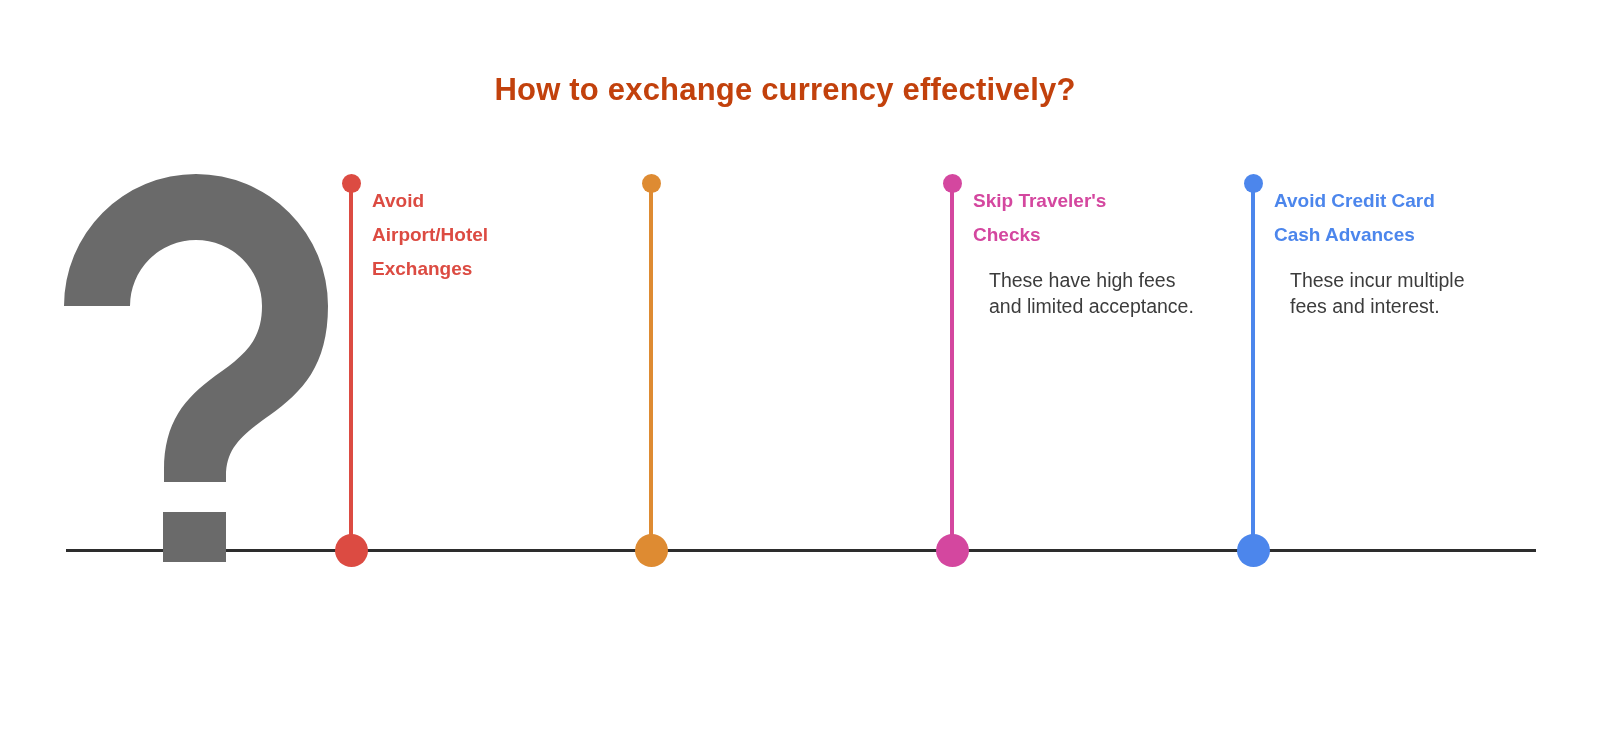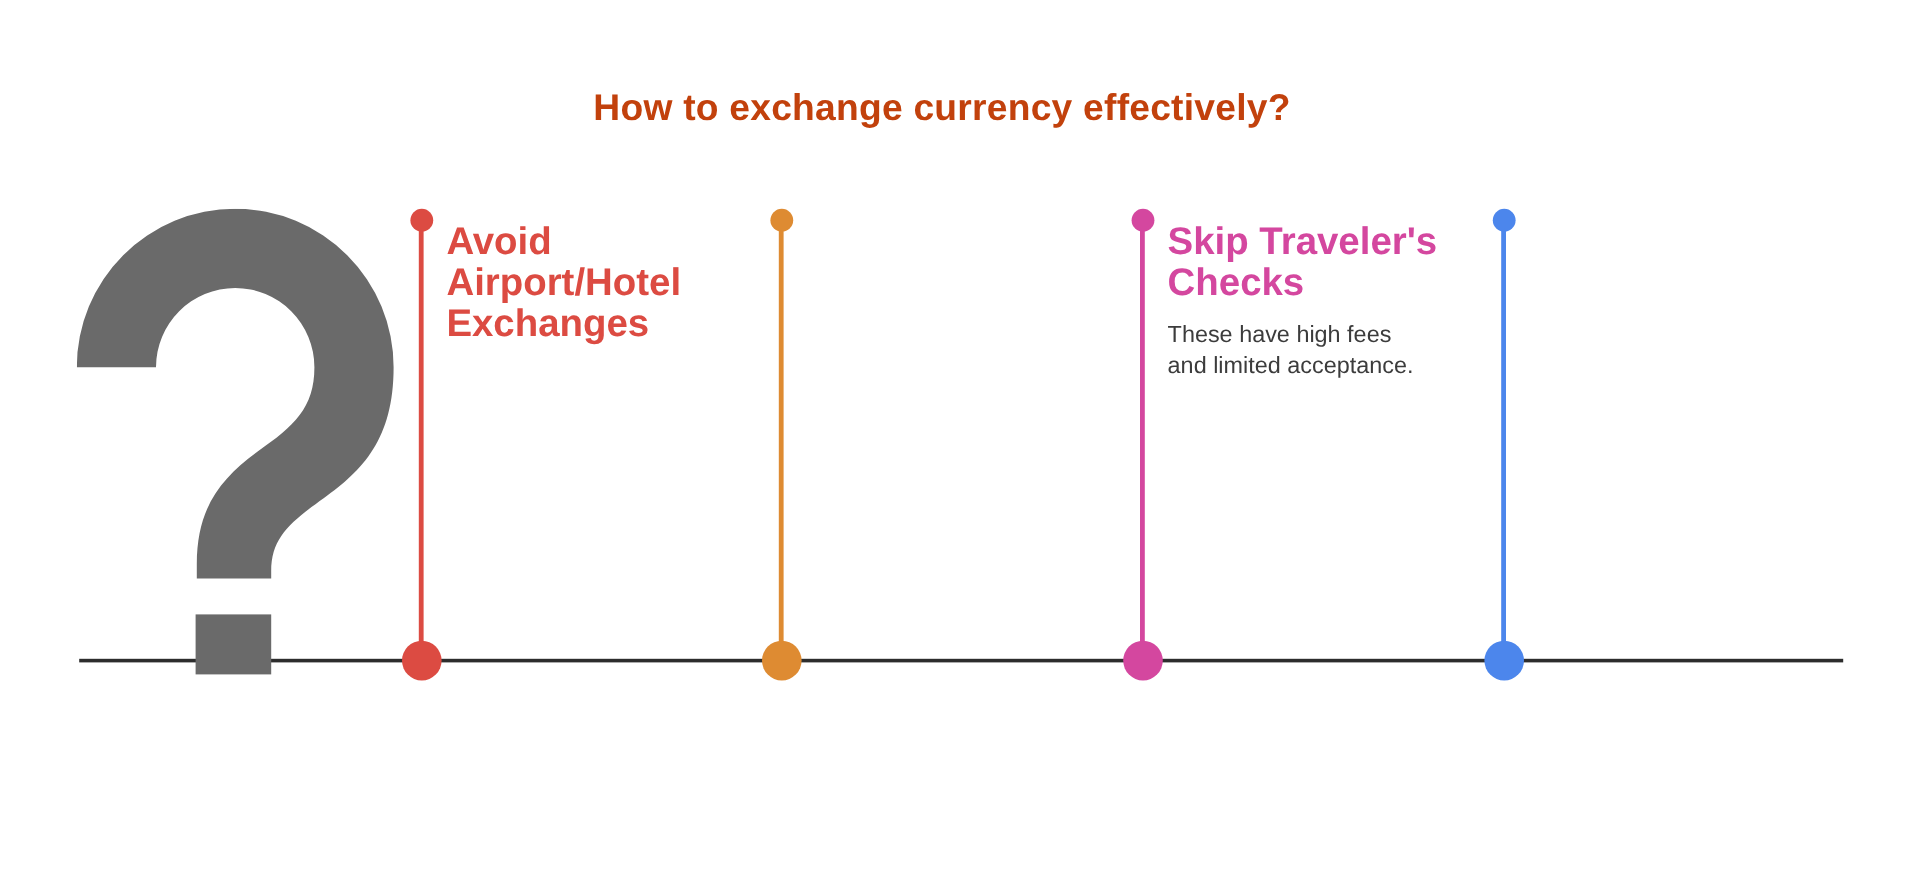--- a/index.html
+++ b/index.html
@@ -34,26 +34,26 @@
   }
   .step .bottom-dot{
     position:absolute;left:-16.5px;top:534px;width:33px;height:33px;
     border-radius:50%;background:var(--c);z-index:3;
   }
   .step .text{
     position:absolute;left:21px;top:184px;width:280px;
   }
   .step-heading{
     white-space:pre-line;
-    font-size:32px;font-weight:bold;line-height:34px;
+    font-size:19px;font-weight:bold;line-height:34px;
     color:var(--c);margin:0 0 15px 0;
   }
   .step-body{
     white-space:pre-line;
-    font-size:19.5px;line-height:25.5px;color:#3c3c3c;margin:0;
+    font-size:19.5px;line-height:25.5px;color:#3c3c3c;margin:16px;
   }
   
   .step-1{left:351px;} .step-2{left:651px;} .step-3{left:952px;} .step-4{left:1253px;}
 </style>
 </head>
 <body>
 
 <div class="title">How to exchange currency effectively?</div>
 
 <svg class="qmark" viewBox="0 0 266 390" aria-hidden="true">
@@ -102,14 +102,18 @@
     <p class="step-body">These have high fees
 and limited acceptance.</p>
   </div>
 </div>
 
 <div class="step step-4" style="--c: #4c86ec;">
   <div class="vline"></div>
   <div class="top-dot"></div>
   <div class="bottom-dot"></div>
   <div class="text">
+    <h2 class="step-heading">Avoid Credit Card
+Cash Advances</h2>
+    <p class="step-body">These incur multiple
+fees and interest.</p>
   </div>
 </div>
 
 </body></html>

